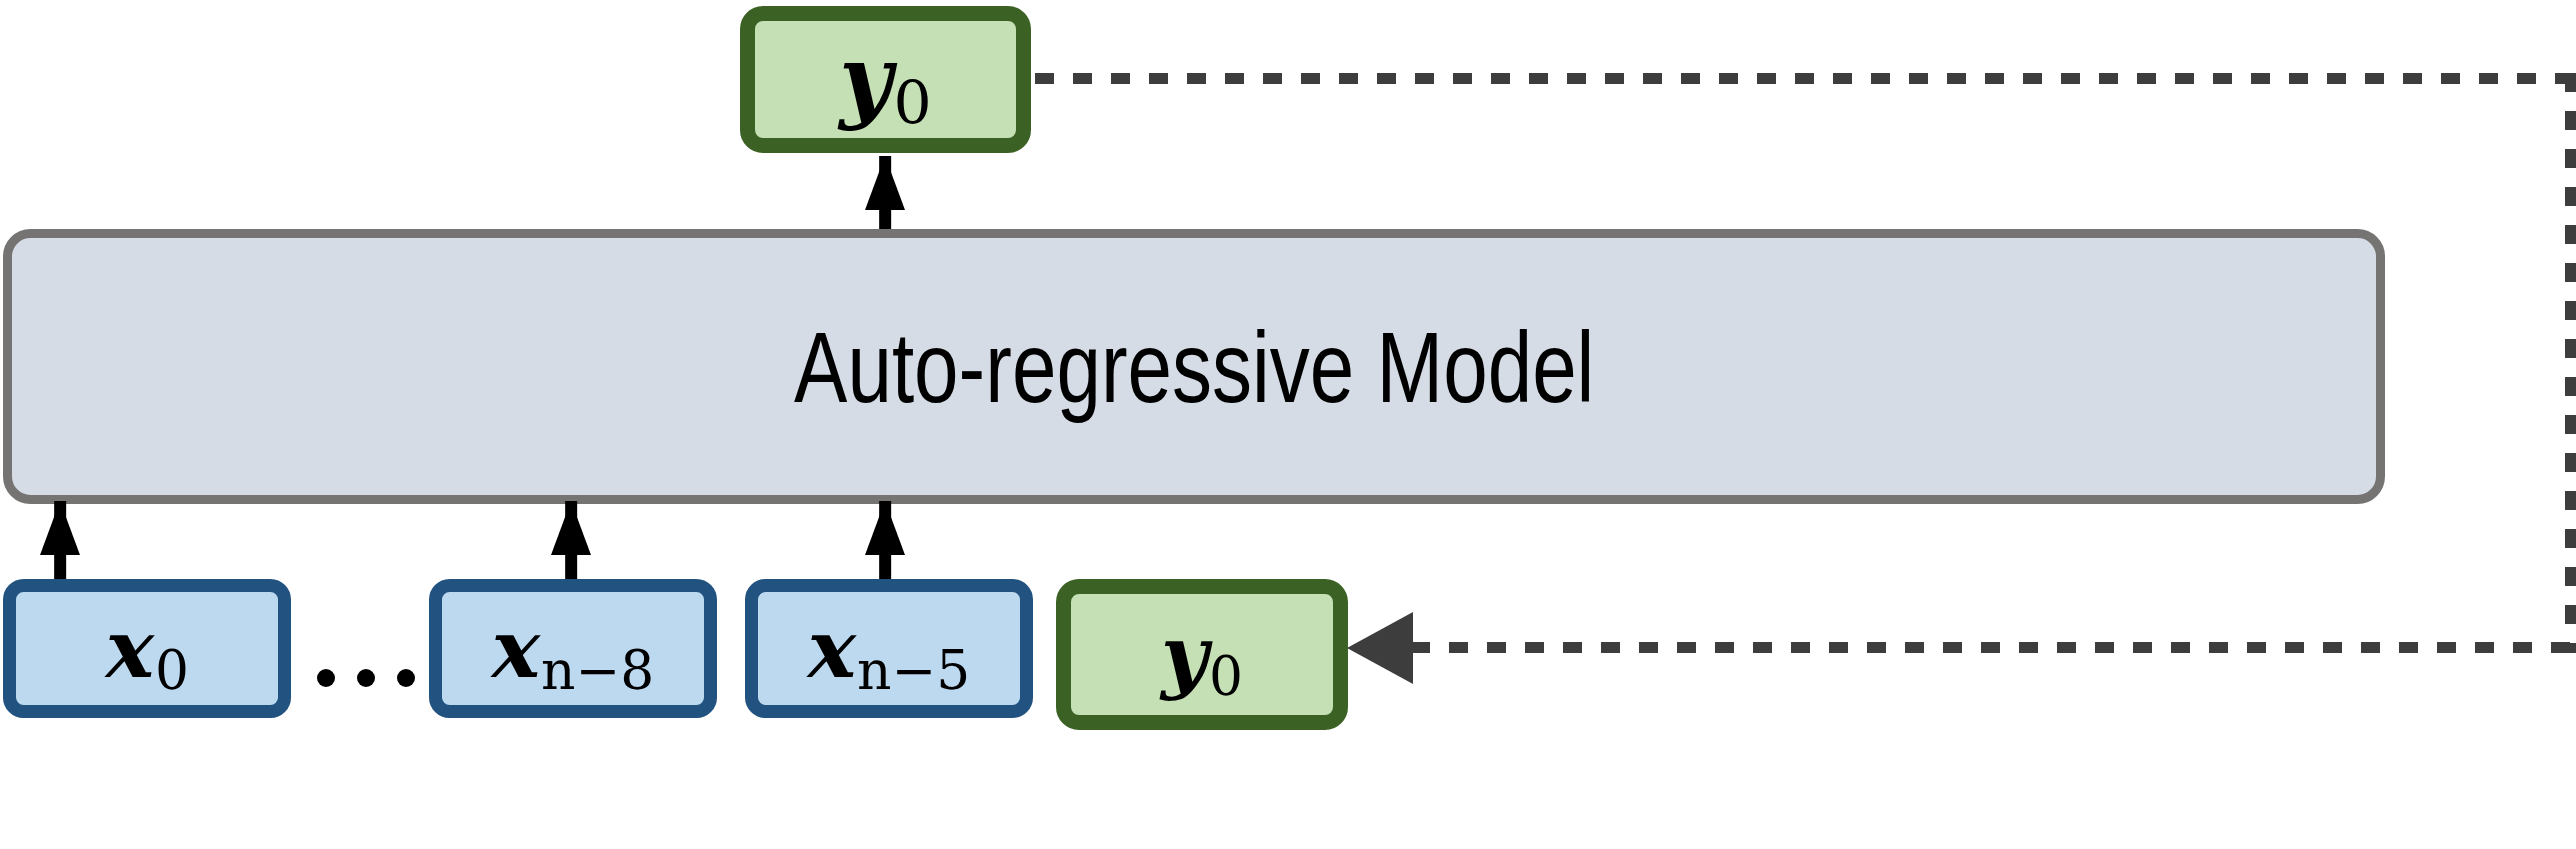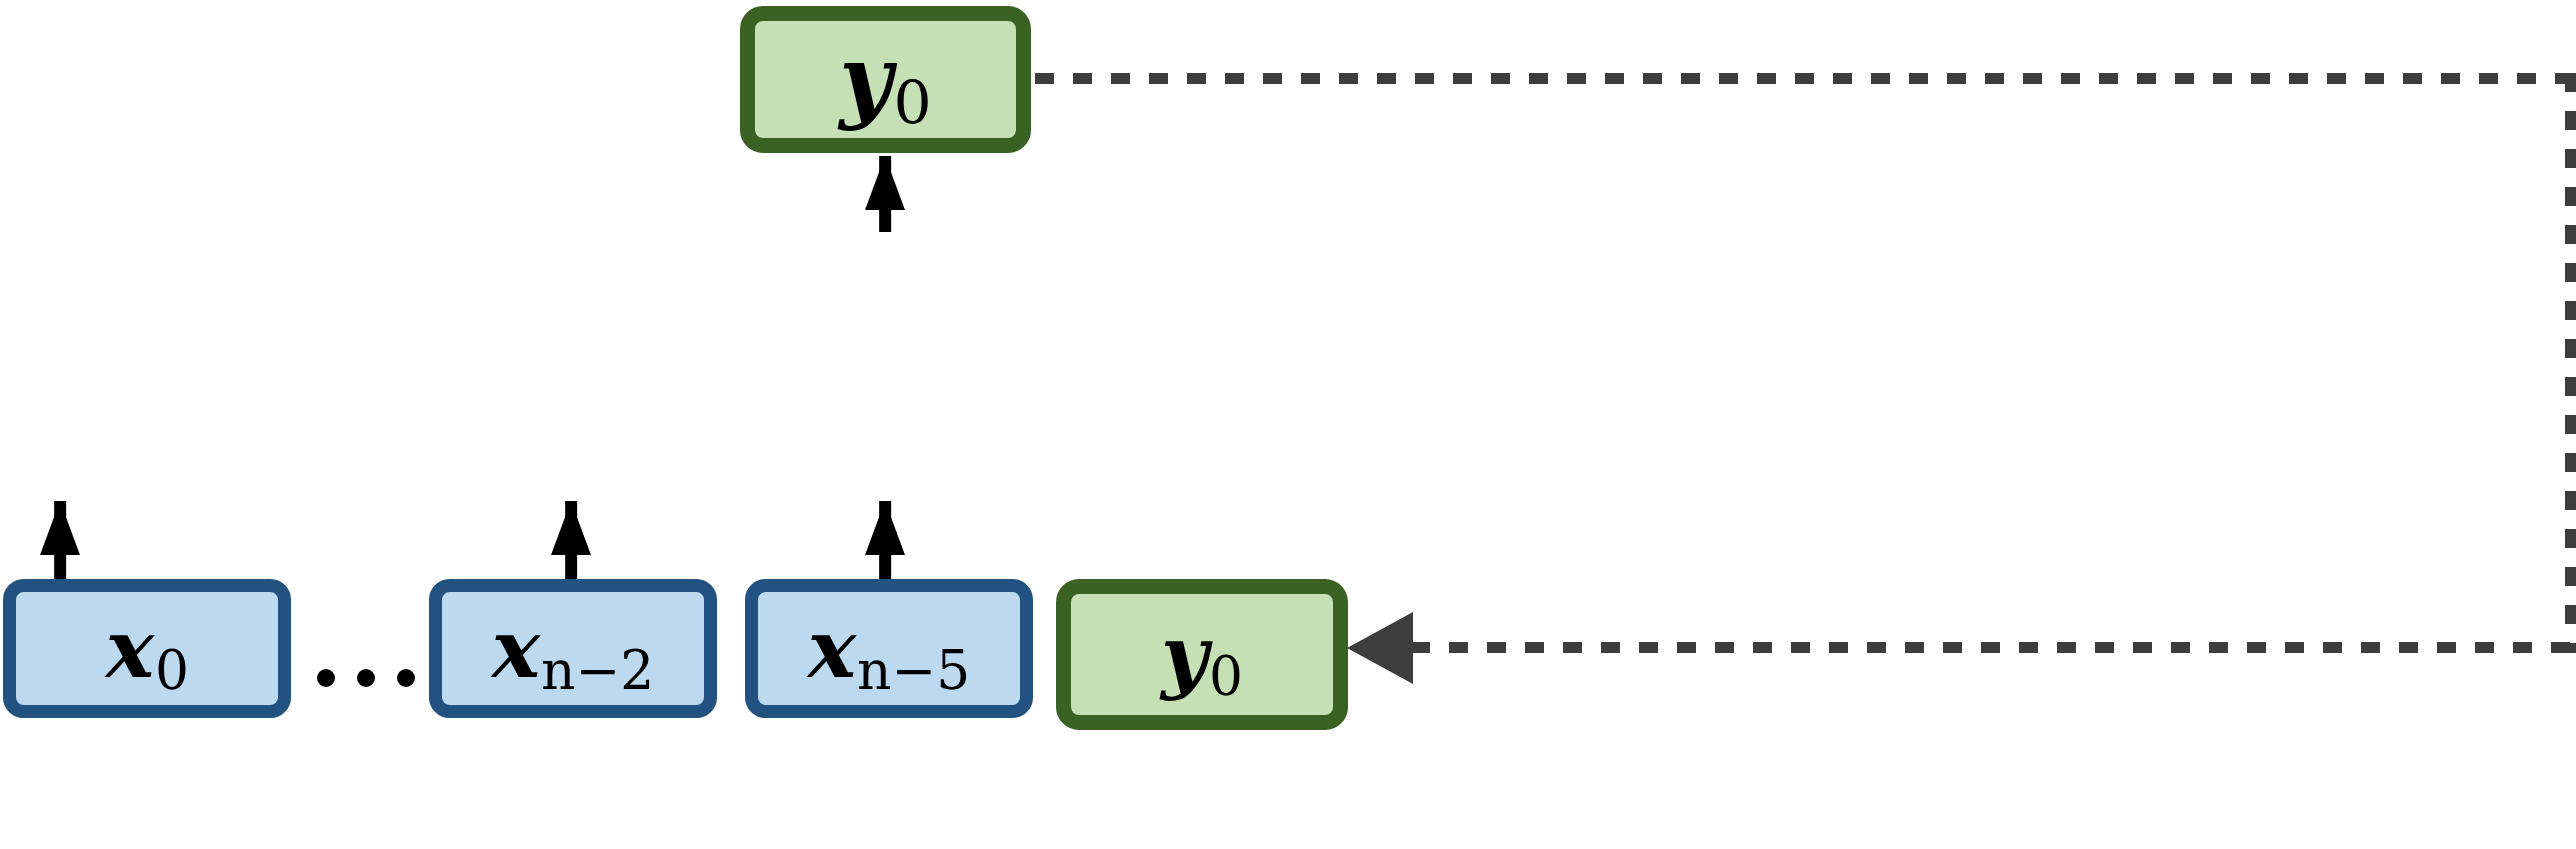--- a/index.html
+++ b/index.html
@@ -150,20 +150,23 @@
       <span class="var">y</span>
         <span class="sub">0</span>
     </span>
   </div>
 
   <div class="arrow-up" style="left:885px; top:156px; height:76px;">
     <div class="shaft" style="height:76px;"></div>
     <div class="head"></div>
   </div>
 
+  <div class="node node-model" style="left:3.4px; top:229px; width:2382px; height:275px;">
+    <span class="model-label">Auto-regressive Model</span>
+  </div>
 
   <div class="arrow-up" style="left:60px; top:501px; height:79px;">
     <div class="shaft" style="height:79px;"></div>
     <div class="head"></div>
   </div>
 
   <div class="arrow-up" style="left:571px; top:501px; height:79px;">
     <div class="shaft" style="height:79px;"></div>
     <div class="head"></div>
   </div>
@@ -182,21 +185,21 @@
 
   <div class="ellipsis" style="left:317px; top:669px;">
     <i></i>
     <i></i>
     <i></i>
   </div>
 
   <div class="node node-blue" style="left:429px; top:579px; width:288px; height:139px;">
     <span class="math math-md">
       <span class="var">x</span>
-        <span class="sub it">n−2</span>
+        <span class="sub it">n−8</span>
     </span>
   </div>
 
   <div class="node node-blue" style="left:745px; top:579px; width:288px; height:139px;">
     <span class="math math-md">
       <span class="var">x</span>
         <span class="sub it">n−5</span>
     </span>
   </div>
 

